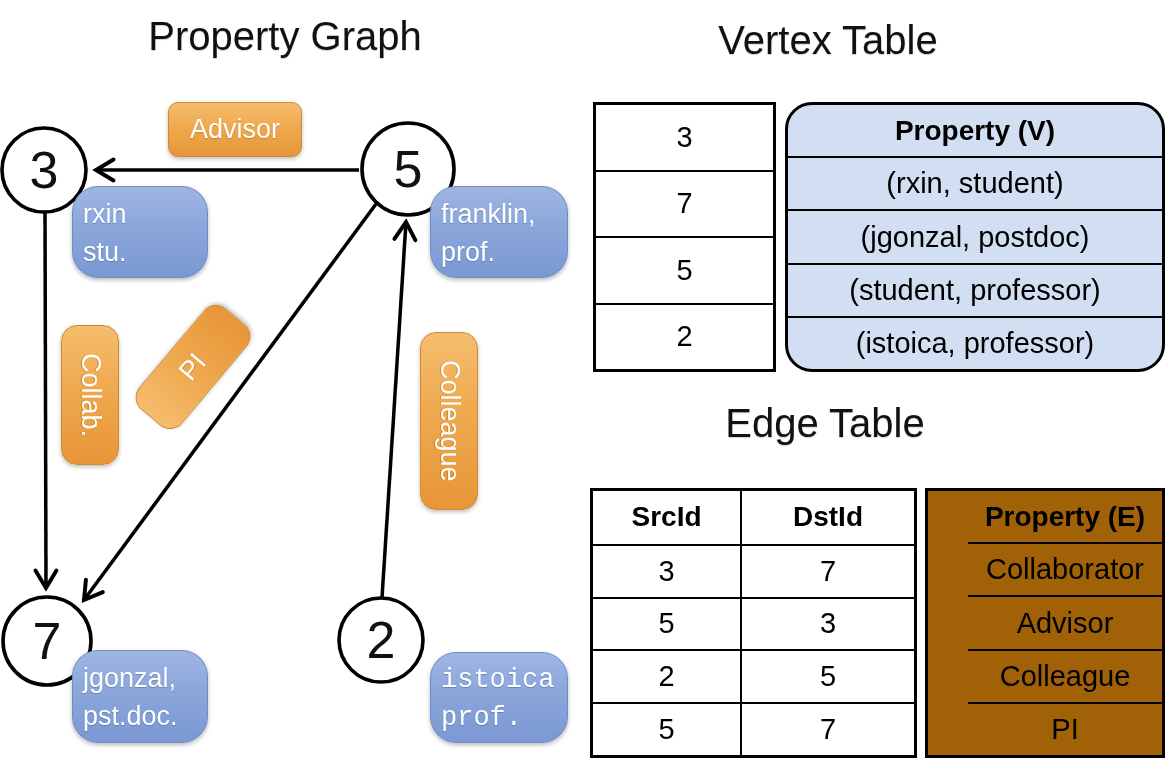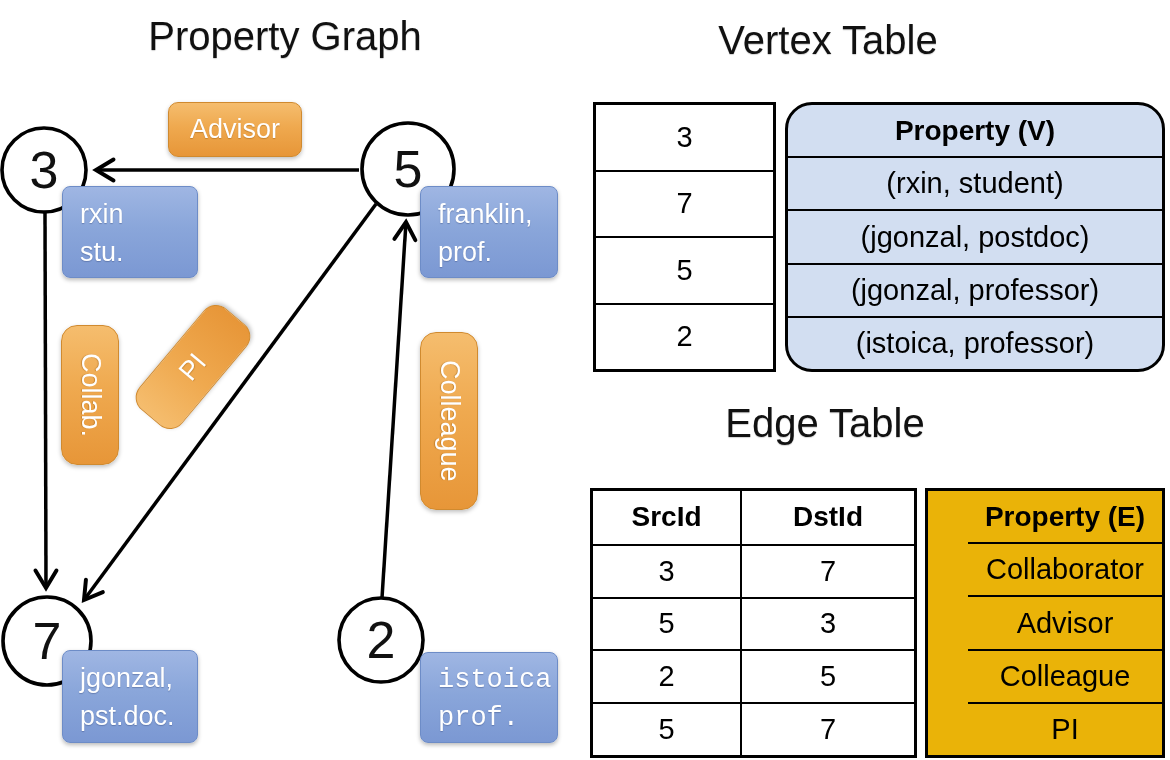--- a/index.html
+++ b/index.html
@@ -16,27 +16,28 @@
   }
   
   #graph-svg{position:absolute;left:0;top:0;pointer-events:none;}
   
   .node-num{
     width:80px;height:80px;display:flex;align-items:center;justify-content:center;
     font-size:52px;font-weight:300;color:#111;
   }
   
   .vprop{
-    border-radius:8px;
+    border-radius:26px;
     background:linear-gradient(180deg,#9fb6e3 0%,#8aa6da 45%,#7b98d3 100%);
     border:1px solid #6d8cc7;
     box-shadow:0 2px 4px rgba(0,0,0,0.28);
     color:#fff;font-size:27px;line-height:1.42;
-    padding:8px 0 0 17px;box-sizing:border-box;
+    padding:8px 0 0 10px;box-sizing:border-box;
     text-shadow:0 1px 1px rgba(40,60,110,0.35);
+    margin-left:10px;
   }
   
   .epill{
     border-radius:12px;
     background:linear-gradient(180deg,#f5bd6e 0%,#efa94f 45%,#e79638 100%);
     border:1px solid #d08a2f;
     box-shadow:0 2px 4px rgba(0,0,0,0.25);
     color:#fff;font-size:27px;
     display:flex;align-items:center;justify-content:center;
     text-shadow:0 1px 1px rgba(150,90,15,0.45);
@@ -49,21 +50,21 @@
   .dtable{display:flex;align-items:stretch;}
   .tcol{border:3px solid #000;display:flex;flex-direction:column;box-sizing:border-box;background:#fff;}
   .tcol .cell{
     flex:1;display:flex;align-items:center;justify-content:center;
     border-top:2px solid #000;font-size:29px;white-space:nowrap;
   }
   .tcol .cell:first-child{border-top:none;}
   .tcol .cell.header{font-weight:bold;font-size:28px;}
   .tgap{width:9px;}
   .bluecol{background:#d2def1;}
-  .peachcol{background:#eab308;padding-left:40px;}
+  .peachcol{background:#a16207;padding-left:40px;}
   
   .tcol.two{display:grid;grid-template-columns:147px 1fr;grid-auto-rows:1fr;}
   .tcol.two .cell{border-top:2px solid #000;}
   .tcol.two .cell:nth-child(-n+2){border-top:none;}
   .tcol.two .cell:nth-child(even){border-left:2px solid #000;}
 </style>
 </head>
 <body>
 
 <div id="canvas">
@@ -125,21 +126,21 @@
       <div class="cell">3</div>
       <div class="cell">7</div>
       <div class="cell">5</div>
       <div class="cell">2</div>
     </div>
     <div class="tgap"></div>
     <div class="tcol bluecol" style="flex:1;border-radius:27px;">
       <div class="cell header">Property (V)</div>
       <div class="cell">(rxin, student)</div>
       <div class="cell">(jgonzal, postdoc)</div>
-      <div class="cell">(jgonzal, professor)</div>
+      <div class="cell">(student, professor)</div>
       <div class="cell">(istoica, professor)</div>
     </div>
   </div>
 
   <div class="abs dtable" style="left:590px;top:488px;width:575px;height:270px;text-align:right;">
     <div class="tcol two" style="width:327px;">
       <div class="cell header">SrcId</div>
       <div class="cell header">DstId</div>
       <div class="cell">3</div>
       <div class="cell">7</div>

